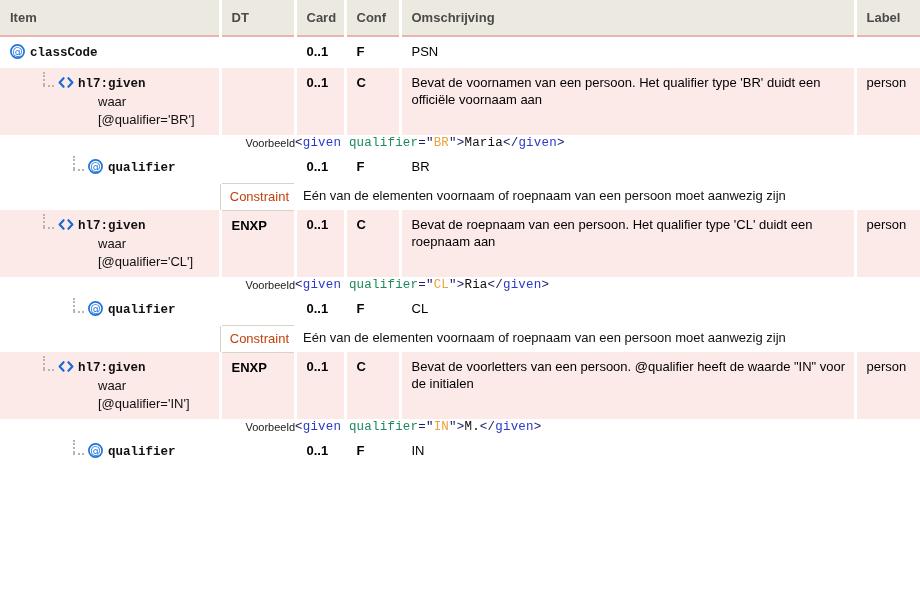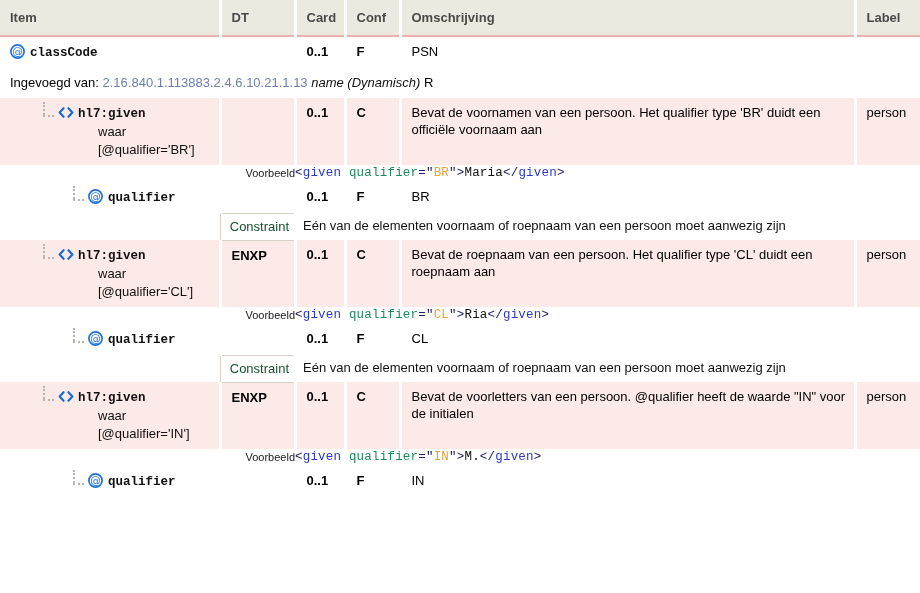--- a/index.html
+++ b/index.html
@@ -84,21 +84,21 @@
     font-family: "Liberation Mono", monospace;
     font-size: 12.5px;
     letter-spacing: 0.2px;
     border-right: none;
   }
   td.ex-spacer { background: #ffffff; border-right: none; padding: 0; }
 
   
   td.cn-label {
     background: #ece9e0;
-    color: #14532d;
+    color: #c2410c;
     text-align: right;
     padding: 4px 6px 5px 6px;
     font-size: 13px;
     white-space: nowrap;
     border-right: none;
     border-top: 1px solid #d8d3c6;
     border-left: 1px solid #d8d3c6;
     border-bottom: 1px solid #d8d3c6;
   }
   td.cn-text {
@@ -219,23 +219,20 @@
               </span>
               <span><span class="item-text">classCode</span></span>
             </div>
           </td>
           <td class="cell-dt"></td>
           <td class="cell-card">0..1</td>
           <td class="cell-conf">F</td>
           <td class="">PSN</td>
           <td class=""></td>
         </tr>
-        <tr class="row-plain">
-          <td class="inserted" colspan="6"><span>Ingevoegd van: </span><span class="oid">2.16.840.1.113883.2.4.6.10.21.1.13</span><span class="ins-name"> name (Dynamisch)</span><span> R</span></td>
-        </tr>
         <tr class="row-pink">
           <td>
             <div class="item-wrap">
               <span class="indent lvl1"></span>
               <span class="guide"></span>
               <span class="ico">
                 <svg width="16" height="15" viewBox="0 0 16 15">
                   <path d="M5.6 3.2 L1.6 7.5 L5.6 11.8" fill="none" stroke="#1668d6" stroke-width="2.1" stroke-linecap="round" stroke-linejoin="round"></path>
                   <path d="M10.4 3.2 L14.4 7.5 L10.4 11.8" fill="none" stroke="#1668d6" stroke-width="2.1" stroke-linecap="round" stroke-linejoin="round"></path>
                 </svg>

